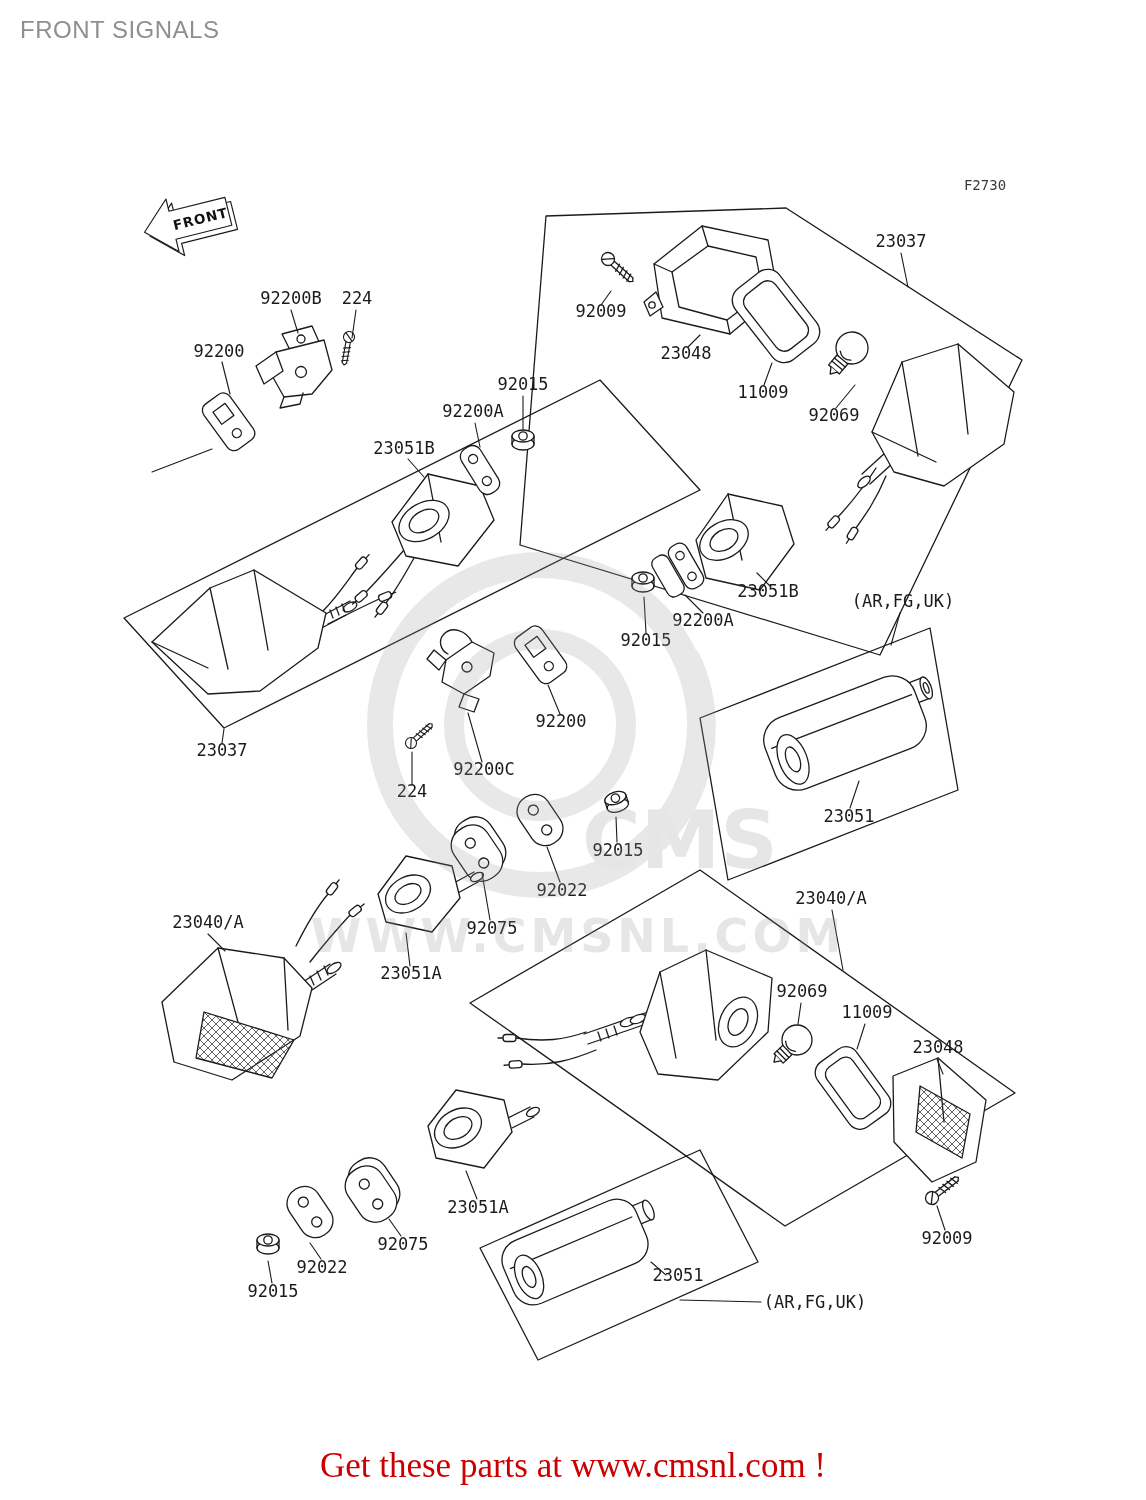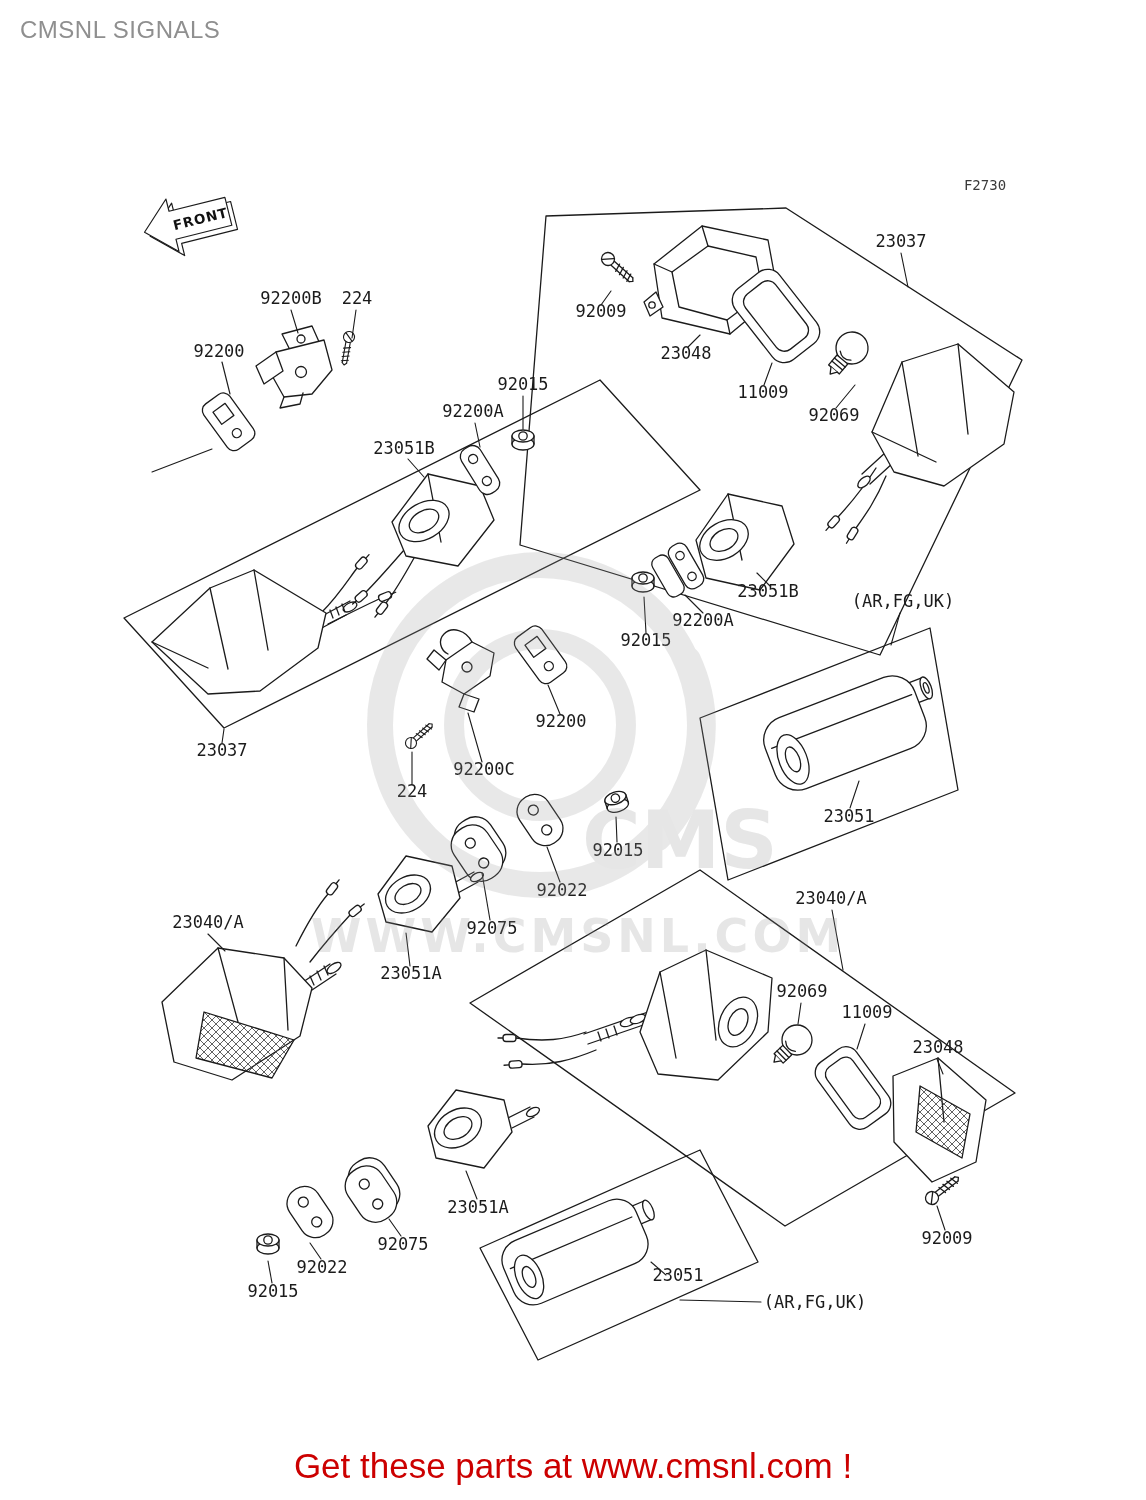--- a/index.html
+++ b/index.html
@@ -1,21 +1,21 @@
 <!DOCTYPE html>
 <html><head>
 <meta charset="utf-8">
 <style>
   html,body{margin:0;padding:0;background:#ffffff;}
   body{width:1146px;height:1500px;position:relative;font-family:"DejaVu Sans",sans-serif;}
   .canvas{position:absolute;inset:0;width:1146px;height:1500px;background:#fff;overflow:hidden;}
   .page-title{position:absolute;top:16px;left:20px;font-family:"Liberation Sans",sans-serif;
               font-size:24px;color:#8f8f8f;letter-spacing:.5px;}
   .footer-link{position:absolute;left:0;right:0;bottom:14px;text-align:center;
-               font-family:Liberation Sans, sans-serif;font-size:35px;color:#cc0000;cursor:pointer;}
+               font-family:Liberation Serif, serif;font-size:35px;color:#cc0000;cursor:pointer;}
   svg{position:absolute;left:0;top:0;}
   svg text{stroke:none;}
   text.plabel{font-family:"DejaVu Sans Mono",monospace;font-size:17px;fill:#1b1b1b;text-anchor:middle;}
   text.figcode{font-family:"DejaVu Sans Mono",monospace;font-size:14px;fill:#3a3a3a;text-anchor:middle;}
   text.front-text{font-family:"DejaVu Sans",sans-serif;font-weight:bold;font-size:15px;fill:#111;
                   text-anchor:middle;letter-spacing:1px;}
   text.wm-big{font-family:"DejaVu Sans",sans-serif;font-weight:bold;text-anchor:middle;fill:#8f8f8f;}
 </style>
 </head>
 <body>
@@ -433,15 +433,15 @@
 
     <g opacity="0.22">
       <circle cx="540" cy="725" r="160" stroke="#9a9a9a" stroke-width="26"></circle>
       <circle cx="540" cy="725" r="86" stroke="#9a9a9a" stroke-width="20"></circle>
       <path d="M658,838 A160,160 0 0 0 688,660" stroke="#9a9a9a" stroke-width="26"></path>
       <text class="wm-big" x="680" y="868" font-size="80">CMS</text>
       <text class="wm-big" x="578" y="952" font-size="46" letter-spacing="4">WWW.CMSNL.COM</text>
     </g>
   </svg>
 
-  <div class="page-title">CMSNL SIGNALS</div>
+  <div class="page-title">FRONT SIGNALS</div>
   <div class="footer-link">Get these parts at www.cmsnl.com !</div>
 </div>
 
 </body></html>

